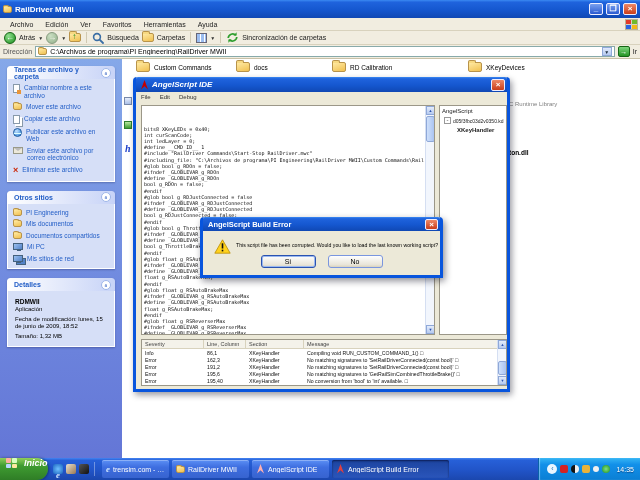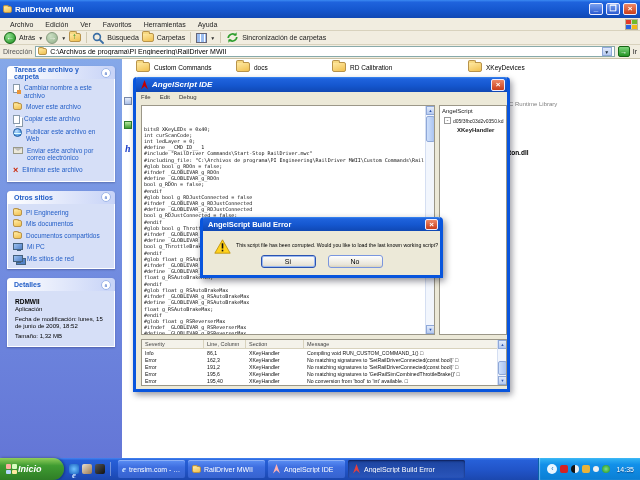--- a/index.html
+++ b/index.html
@@ -152,21 +152,21 @@
   .dlg-buttons{position:absolute;left:0;right:0;bottom:4px;display:flex;justify-content:center;gap:12px;}
   .xp-btn{width:55px;height:13px;background:linear-gradient(180deg,#fefefe,#e8e4d8 80%,#d8d2bd);
     border:1px solid #7a96df;border-radius:3px;font-size:7px;text-align:center;line-height:12px;color:#000;}
   .xp-btn.focus{border:1px solid #2a52b0;box-shadow:0 0 0 1px #9ab8f0 inset;}
   .warn-ico{position:absolute;left:11px;top:8px;}
 
   
   #taskbar{position:absolute;left:0;top:458px;width:640px;height:22px;
     background:linear-gradient(180deg,#4485f2 0%,#2760d8 10%,#2154c8 55%,#1b47ae 100%);
     display:flex;align-items:center;}
-  .startbtn{height:22px;width:64px;flex:none;display:flex;align-items:center;gap:1px;
+  .startbtn{height:22px;width:48px;flex:none;display:flex;gap:7px;
     padding-left:6px;border-radius:0 11px 11px 0;
     background:linear-gradient(180deg,#8fce5a 0%,#3f9c31 35%,#2f7d26 100%);
     box-shadow:1px 0 3px rgba(0,0,0,.4);color:#fff;font-weight:bold;font-style:italic;font-size:9px;}
   .startflag{width:11px;height:10px;display:grid;grid-template-columns:1fr 1fr;
     grid-template-rows:1fr 1fr;gap:1px;}
   .startflag i{display:block;border-radius:1px;}
   .quick{display:flex;align-items:center;gap:3px;padding:0 5px;flex:none;}
   .ql-ico{width:10px;height:10px;border-radius:2px;}
   .qsep{width:1px;height:14px;background:rgba(255,255,255,.35);margin:0 2px;}
   .taskbtn{height:18px;display:flex;align-items:center;gap:3px;padding:0 4px;margin-right:3px;

